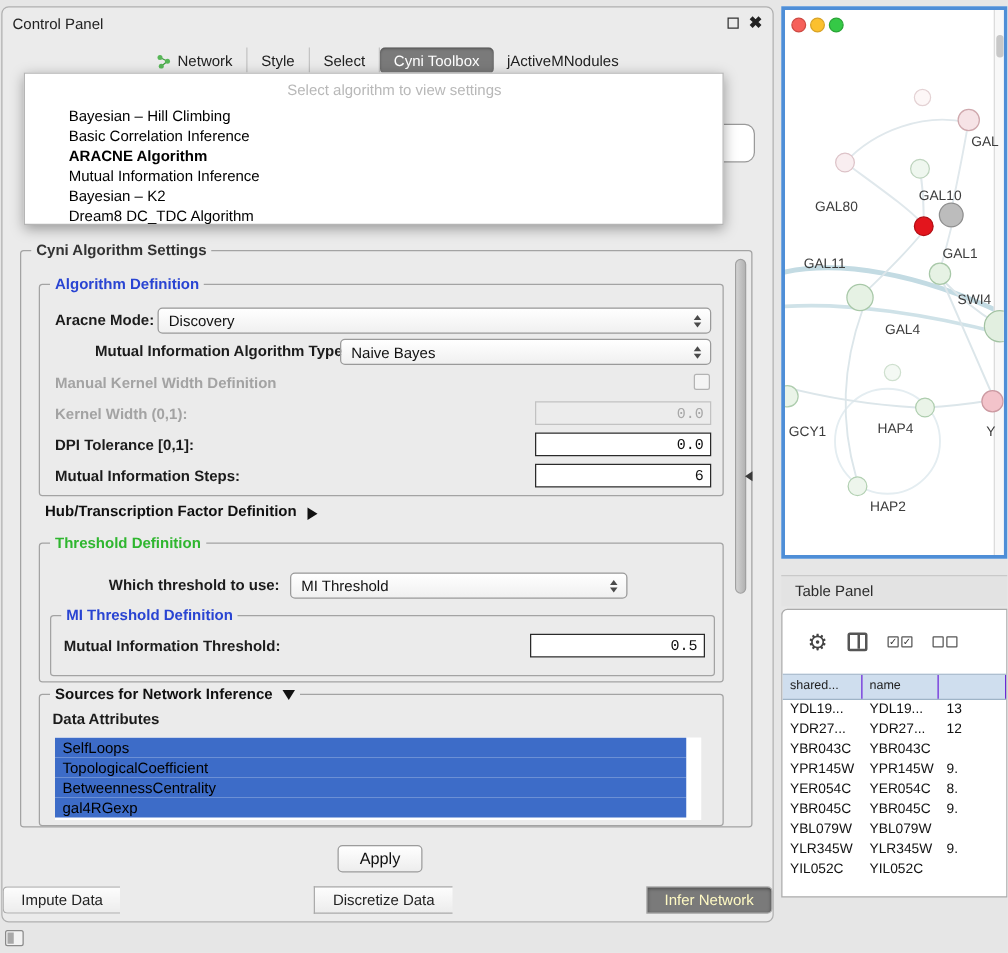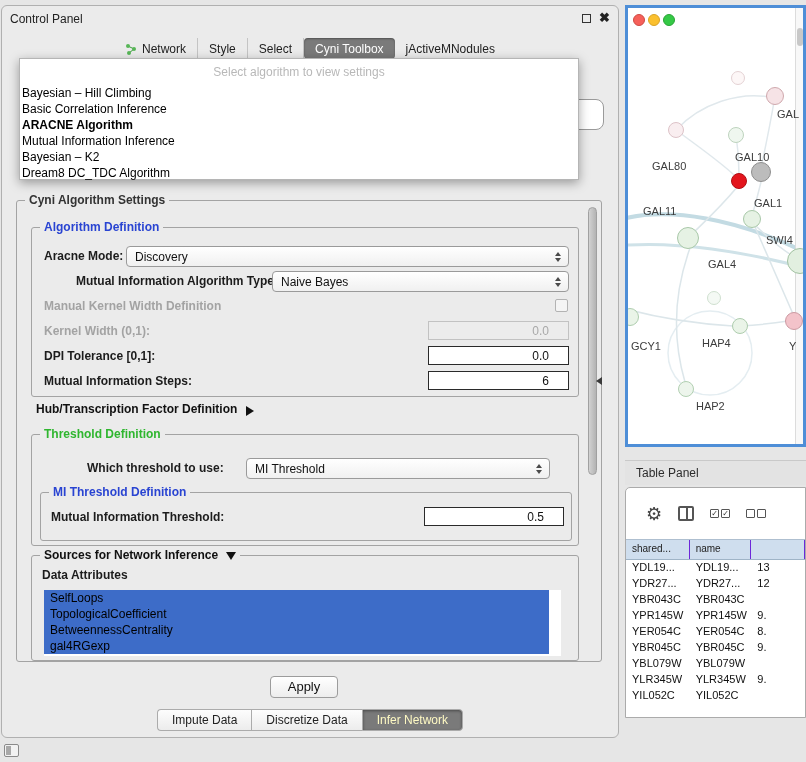--- a/index.html
+++ b/index.html
@@ -26,21 +26,21 @@
                   border-right:none; box-shadow:inset 0 1px 2px rgba(0,0,0,.35); }
   .tab.selected + .tab { border-left:none; }
 
   
   .bg-fragment { position:absolute; left:565px; top:93px; width:37px; height:31px;
                  background:#fff; border:1px solid #9a9a9a; border-radius:8px; z-index:1; }
 
   
   .algo-dropdown { position:absolute; left:17px; top:52px; width:560px; height:122px;
                    background:#fff; border:1px solid #b5b5b5; z-index:20;
-                   box-shadow:0 3px 10px rgba(0,0,0,.35); }
+                   box-shadow:0 3px 10px rgba(0,0,0,.35);padding-left:33px; }
   .dd-placeholder { height:26px; line-height:26px; text-align:center; color:#b8b8b8; font-size:12px; }
   .dd-item { height:16px; line-height:16px; font-size:12px; color:#000; padding-left:2px; white-space:nowrap; }
   .dd-item.bold { font-weight:bold; }
 
   
   .group { position:absolute; border:1px solid #a3a3a3; border-radius:3px; }
   .group-title { position:absolute; top:-8px; left:8px; background:#ebebeb; padding:0 4px;
                  font-size:12px; font-weight:bold; white-space:nowrap; }
   #settings-group { left:14px; top:194px; width:586px; height:462px; }
   #settings-group > .group-title { color:#333; }
@@ -59,21 +59,21 @@
   .combo { position:absolute; height:21px; background:linear-gradient(#ffffff,#f0f0f0);
            border:1px solid #9a9a9a; border-radius:4px; display:flex; align-items:center;
            justify-content:space-between; font-size:12px; color:#111; padding-left:8px; }
   .combo-arrows { display:flex; flex-direction:column; gap:2px; margin-right:7px; }
   .tri-up { width:0; height:0; border-left:3.5px solid transparent; border-right:3.5px solid transparent;
             border-bottom:4.5px solid #4a4a4a; }
   .tri-down { width:0; height:0; border-left:3.5px solid transparent; border-right:3.5px solid transparent;
               border-top:4.5px solid #4a4a4a; }
 
   .field { position:absolute; height:19px; border:1px solid #2a2a2a; background:#fff;
-           font-size:12px; text-align:right; padding:0 19px; font-family:Liberation Sans, sans-serif; color:#111; }
+           font-size:12px; text-align:right; padding:0 5px; font-family:Liberation Mono, monospace; color:#111; }
   .field.disabled { border:1px solid #c2c2c2; background:#ececec; color:#a8a8a8; }
 
   .checkbox { position:absolute; width:13px; height:13px; border:1px solid #b3b3b3;
               background:#f4f4f4; border-radius:2px; }
 
   .hub-row { position:absolute; left:19px; top:201px; display:flex; align-items:flex-end; gap:9px; }
   .hub-label { font-size:12px; font-weight:bold; color:#111; }
   .tri-right { width:0; height:0; border-top:5.5px solid transparent; border-bottom:5.5px solid transparent;
                border-left:8px solid #111; }
   .tri-down-black { width:0; height:0; border-left:5.5px solid transparent; border-right:5.5px solid transparent;
@@ -90,21 +90,21 @@
              background:linear-gradient(90deg,#d2d2d2,#b3b3b3); border:1px solid #a0a0a0; border-radius:5px; }
   .collapse-arrow { position:absolute; right:-1px; top:176px; width:0; height:0;
                     border-top:4px solid transparent; border-bottom:4px solid transparent;
                     border-right:6px solid #3a3a3a; }
 
   .apply-btn { position:absolute; left:268px; top:670px; width:68px; height:22px;
                background:linear-gradient(#ffffff,#ededed); border:1px solid #9c9c9c; border-radius:4px;
                font-size:13px; color:#111; font-family:inherit; text-align:center; line-height:20px; }
 
   .bottom-tabs { position:absolute; left:0; top:703px; width:100%; height:18px;
-                 display:flex; justify-content:center; }
+                 display:flex; justify-content:space-between; }
   .btab { height:22px; line-height:21px; padding:0 14px; font-size:12px; color:#222;
           background:linear-gradient(#fdfdfd,#ececec); border:1px solid #ababab; border-right:none; }
   .btab:first-child { border-radius:4px 0 0 4px; }
   .btab:last-child { border-right:1px solid #ababab; border-radius:0 4px 4px 0; }
   .btab.selected { background:var(--tab-selected-bg); color:#fef9c3; box-shadow:inset 0 1px 3px rgba(0,0,0,.4); }
 
   
   #network-window { position:absolute; left:625px; top:5px; width:181px; height:442px;
                     border:3px solid var(--network-window-border); background:#fff; overflow:hidden; }
   #network-canvas { position:relative; width:100%; height:100%; }
@@ -240,21 +240,21 @@
 
       <div class="hub-row">
         <span class="hub-label">Hub/Transcription Factor Definition</span>
         <span class="tri-right"></span>
       </div>
 
       <div class="group" id="threshold-group">
         <span class="group-title green-title">Threshold Definition</span>
 
         <span class="lbl" style="left:55px; top:26px;">Which threshold to use:</span>
-        <div class="combo" style="left:214px; top:23px; width:304px;">
+        <div class="combo" style="left:200px; top:23px; width:270px;">
           <span>MI Threshold</span>
           <span class="combo-arrows">
               <span class="tri-up"></span>
               <span class="tri-down"></span>
             </span>
         </div>
 
         <div class="group" id="mi-subgroup">
           <span class="group-title blue-title">MI Threshold Definition</span>
           <span class="lbl" style="left:10px; top:17px;">Mutual Information Threshold:</span>

